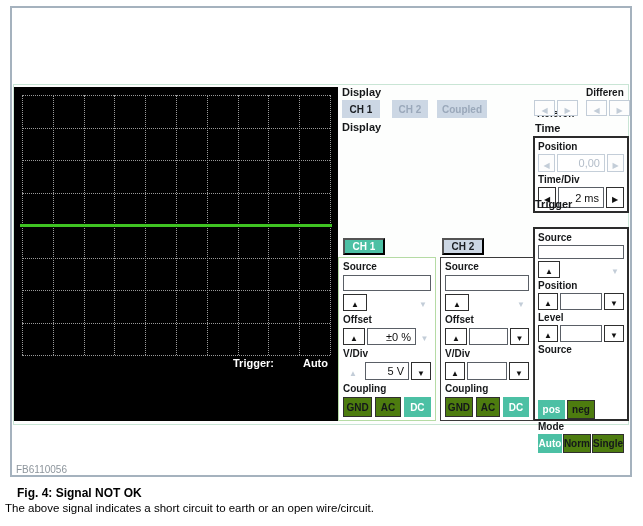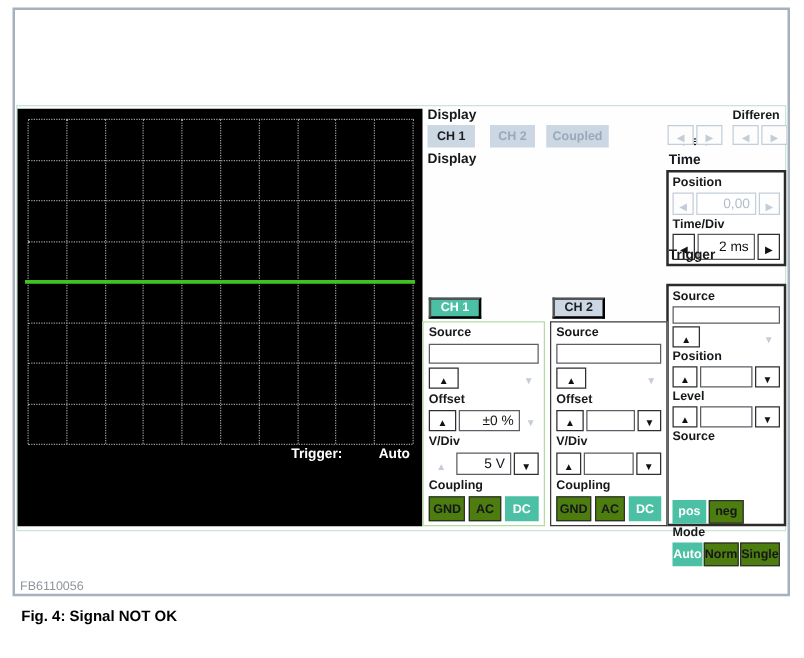--- a/index.html
+++ b/index.html
@@ -281,14 +281,15 @@
     </div>
     <span class="lbl">Coupling</span>
     <div class="row" style="height:20px;gap:3px;">
       <button class="bbtn" style="width:29px;height:20px;">GND</button>
       <button class="bbtn" style="width:25px;height:20px;">AC</button>
       <button class="tbtn" style="width:27px;height:20px;">DC</button>
     </div>
   </div>
 
   <div class="figtitle">Fig. 4: Signal NOT OK</div>
+  <div class="figbody">The above signal indicates a short circuit to earth or an open wire/circuit.</div>
 
 </div>
 
 </body></html>

